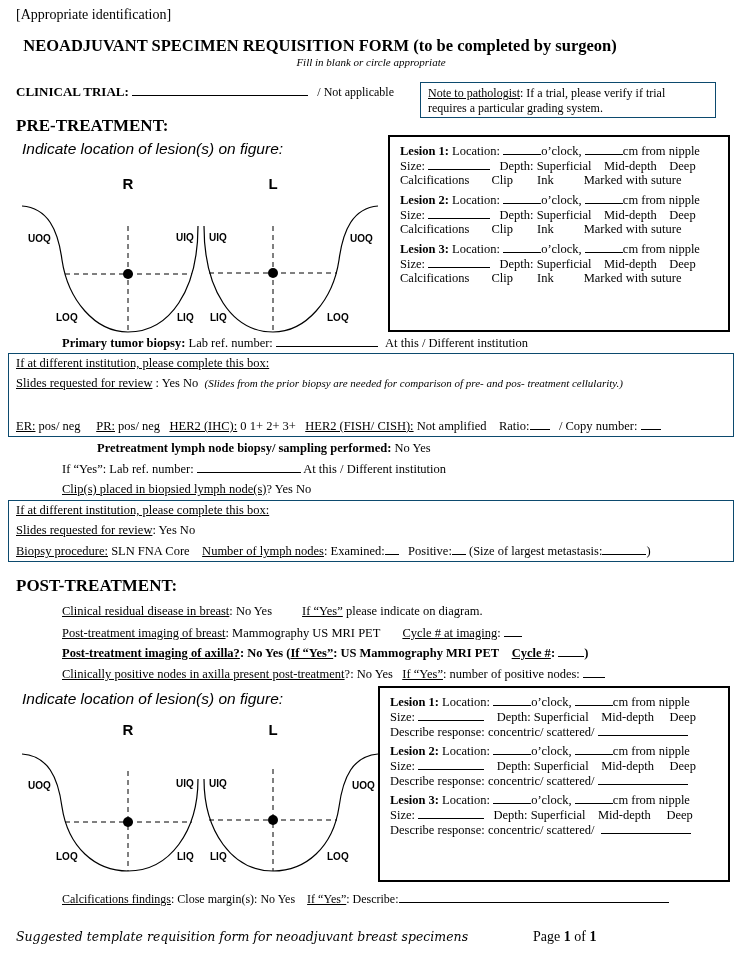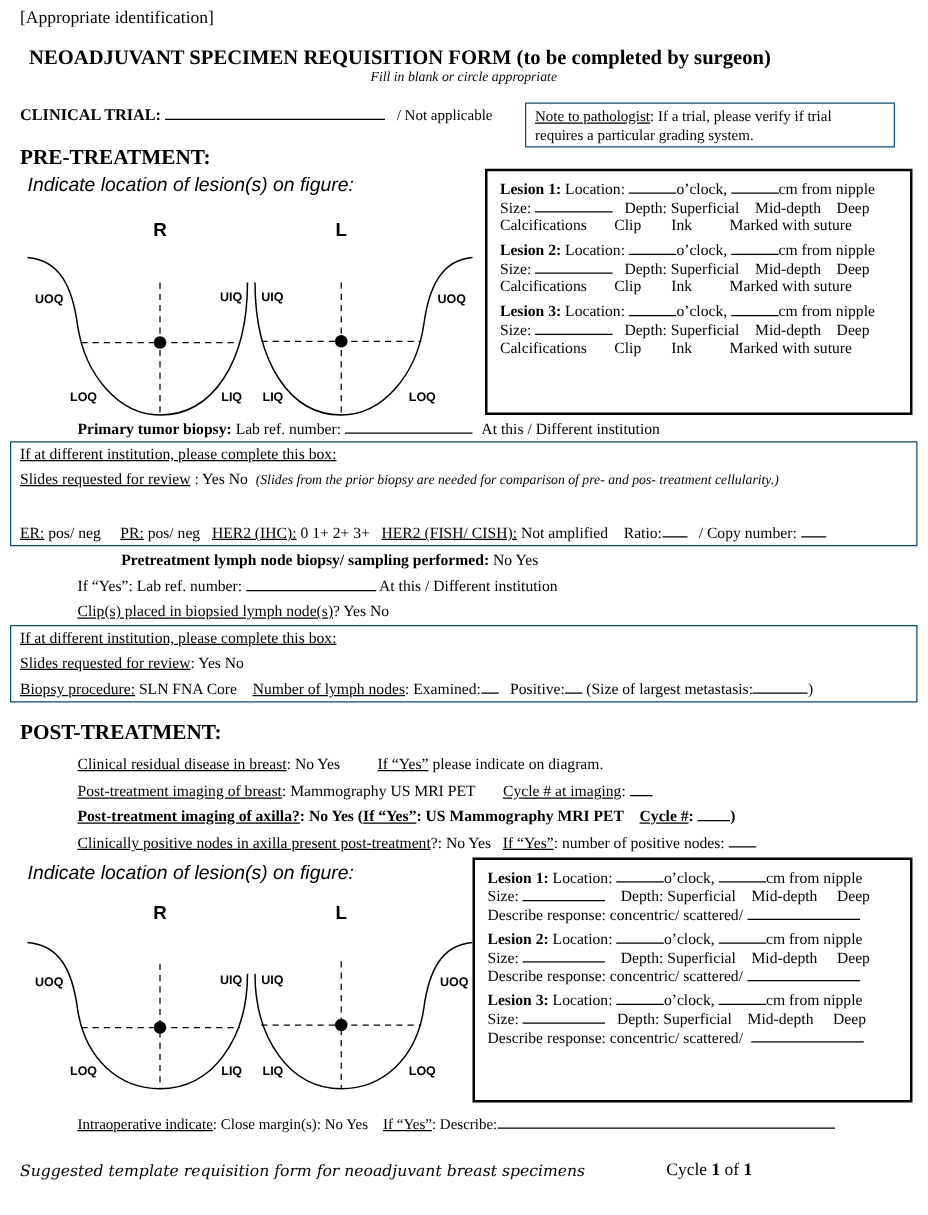--- a/index.html
+++ b/index.html
@@ -136,16 +136,16 @@
 
   <div class="lesion-line" style="top:55px;"><span class="b">Lesion 2:</span> <span>Location:</span> <span class="blank" style="width:38px"></span><span>o’clock,</span> <span class="blank" style="width:38px"></span><span>cm from nipple</span></div>
   <div class="lesion-line" style="top:70px;"><span>Size:</span> <span class="blank" style="width:66px"></span>&nbsp;&nbsp;&nbsp; <span>Depth: Superficial</span>&nbsp;&nbsp;&nbsp; <span>Mid-depth</span>&nbsp;&nbsp;&nbsp;&nbsp; <span>Deep</span></div>
   <div class="lesion-line" style="top:85px;"><span>Describe response: concentric/  scattered/</span> <span class="blank" style="width:90px"></span></div>
 
   <div class="lesion-line" style="top:104px;"><span class="b">Lesion 3:</span> <span>Location:</span> <span class="blank" style="width:38px"></span><span>o’clock,</span> <span class="blank" style="width:38px"></span><span>cm from nipple</span></div>
   <div class="lesion-line" style="top:119px;"><span>Size:</span> <span class="blank" style="width:66px"></span>&nbsp;&nbsp; <span>Depth: Superficial</span>&nbsp;&nbsp;&nbsp; <span>Mid-depth</span>&nbsp;&nbsp;&nbsp;&nbsp; <span>Deep</span></div>
   <div class="lesion-line" style="top:134px;"><span>Describe response: concentric/  scattered/</span>&nbsp; <span class="blank" style="width:90px"></span></div>
 </div>
 
-<div class="row" style="left:62px;top:891px;font-size:12px;"><span class="u">Intraoperative indicate</span><span>:  Close margin(s):  No  Yes</span>&nbsp;&nbsp;&nbsp; <span class="u">If “Yes”</span><span>: Describe:</span><span class="blank" style="width:270px"></span></div>
+<div class="row" style="left:62px;top:891px;font-size:12px;"><span class="u">Calcifications findings</span><span>:  Close margin(s):  No  Yes</span>&nbsp;&nbsp;&nbsp; <span class="u">If “Yes”</span><span>: Describe:</span><span class="blank" style="width:270px"></span></div>
 
 <div class="abs i" style="left:16px;top:929px;font-size:14px;font-family:'DejaVu Serif',serif;font-size:12.5px;">Suggested template requisition form for neoadjuvant breast specimens</div>
-<div class="abs" style="left:533px;top:929px;font-size:14px;"><span>Cycle </span><span class="b">1</span><span> of </span><span class="b">1</span></div>
+<div class="abs" style="left:533px;top:929px;font-size:14px;"><span>Page </span><span class="b">1</span><span> of </span><span class="b">1</span></div>
 
 </body></html>

